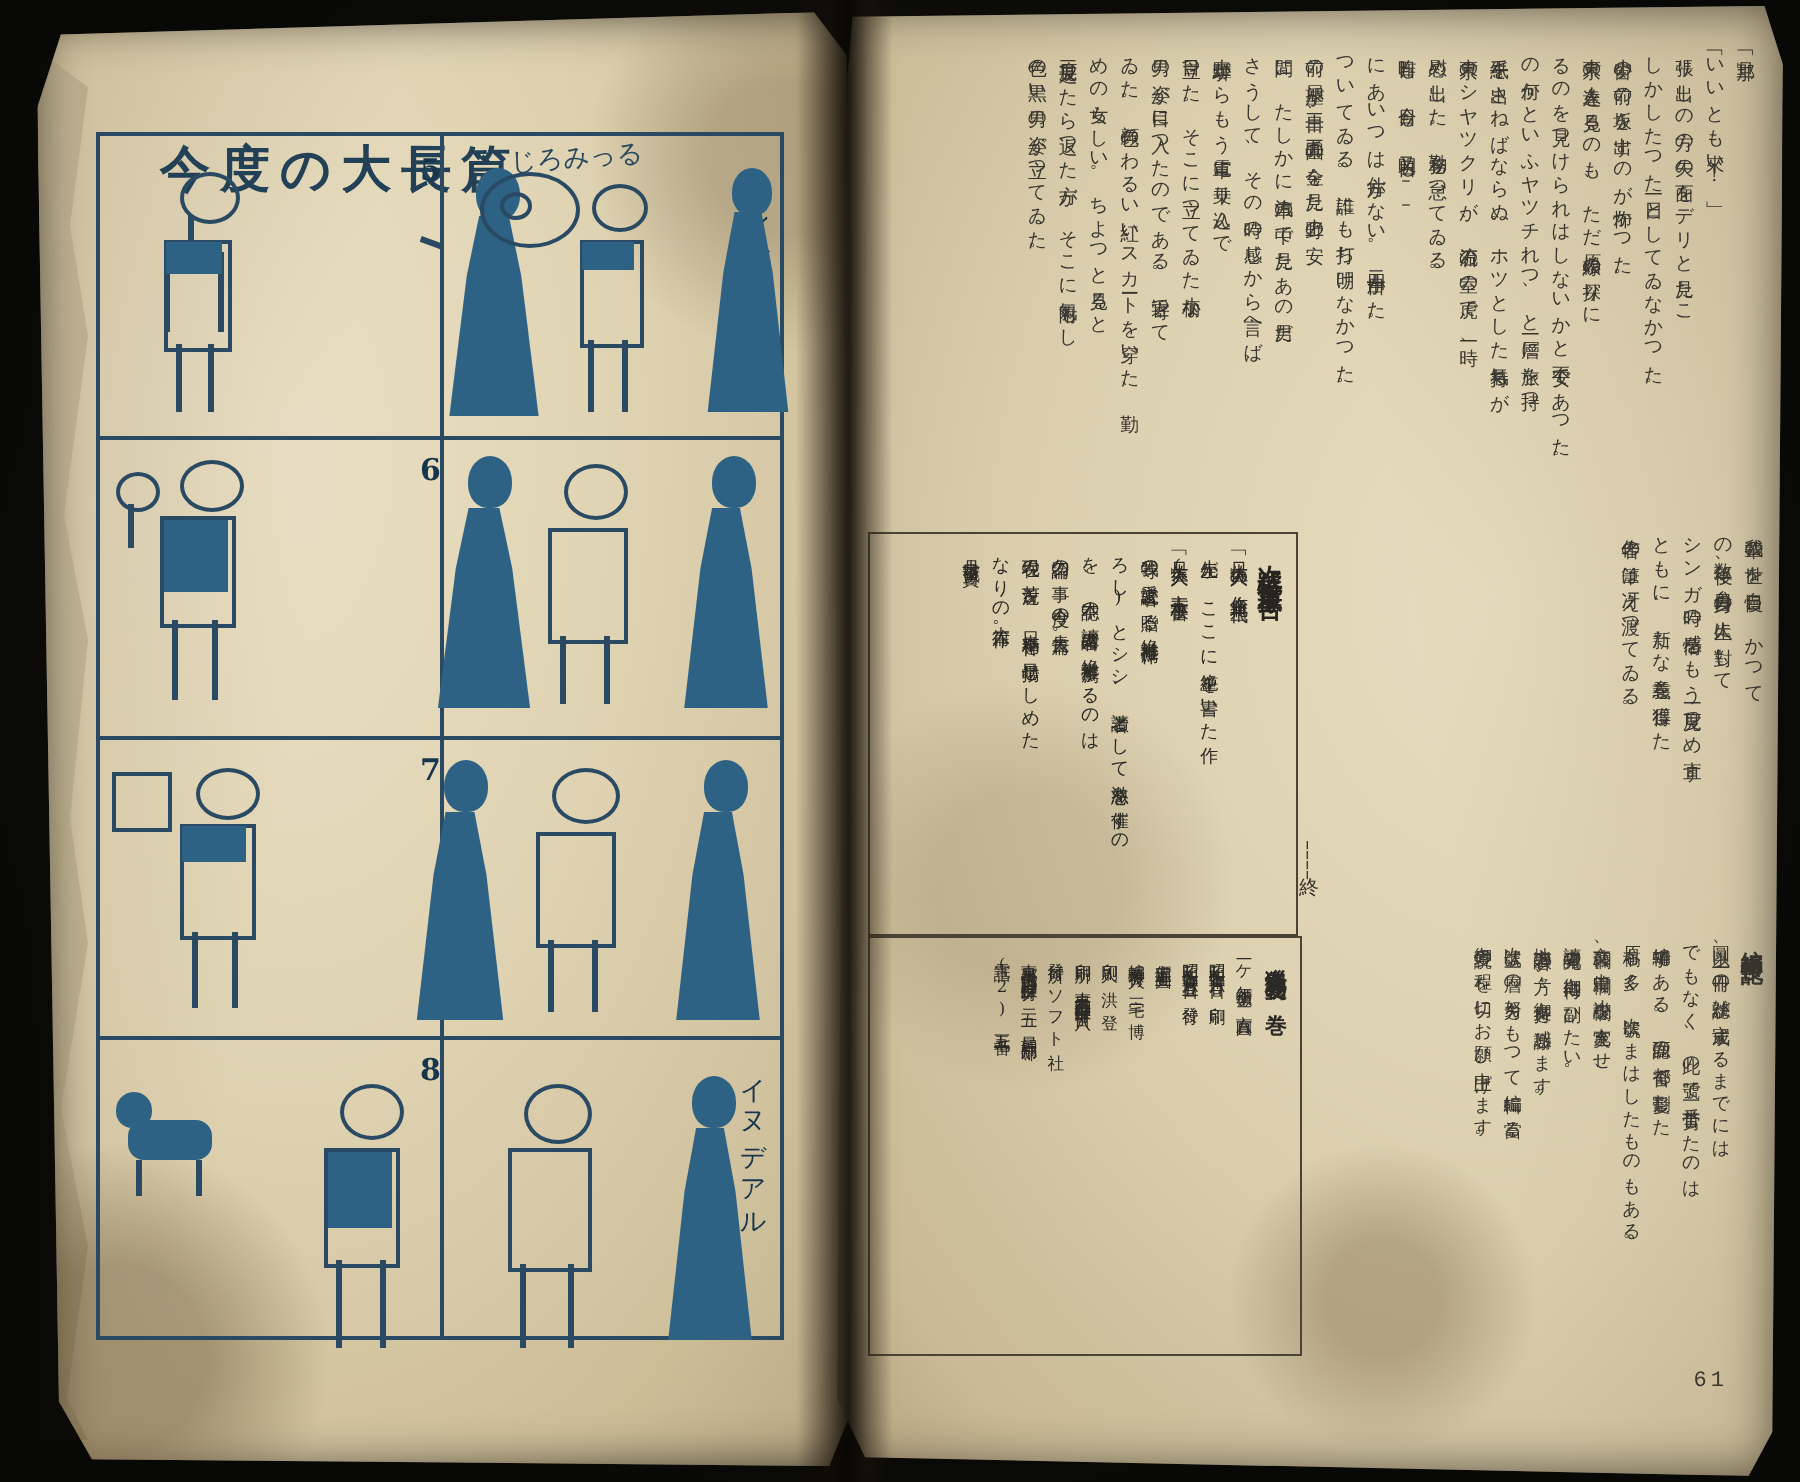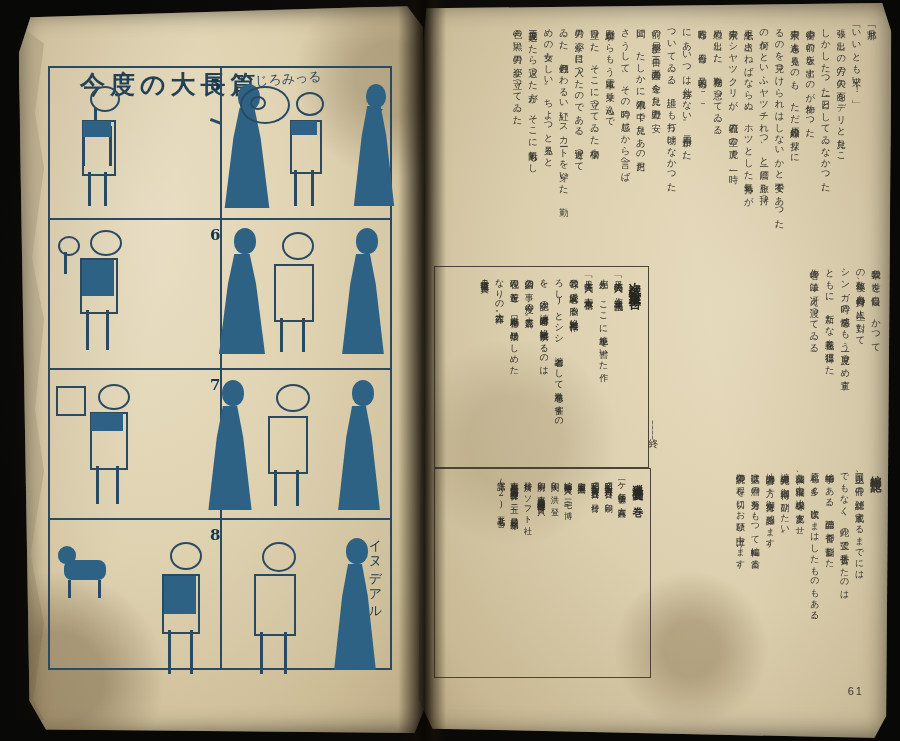--- a/index.html
+++ b/index.html
@@ -119,21 +119,21 @@
   .colophon .ctitle{font-size:11px;font-weight:bold;letter-spacing:2px;}
 
   .lowcols{
     position:absolute;left:650px;top:466px;width:232px;height:210px;
     display:flex;flex-direction:row-reverse;
   }
   .lowcols .vtext{font-size:9px;height:205px;margin-left:3px;opacity:.92;}
   .lowcols .sidehead{font-size:11px;font-weight:bold;letter-spacing:2px;}
 
   .pagenum{
-    position:absolute;right:36px;bottom:44px;font-family:Liberation Sans, sans-serif;
+    position:absolute;right:36px;bottom:44px;font-family:Liberation Mono, monospace;
     font-size:11px;color:#3a382f;letter-spacing:2px;
   }
   .endmark{
     position:absolute;left:646px;top:420px;font-family:"DejaVu Serif",serif;
     font-size:10px;color:#34322b;writing-mode:vertical-rl;
   }
 
   
   .tear{
     position:absolute;left:14px;top:30px;width:30px;height:690px;

